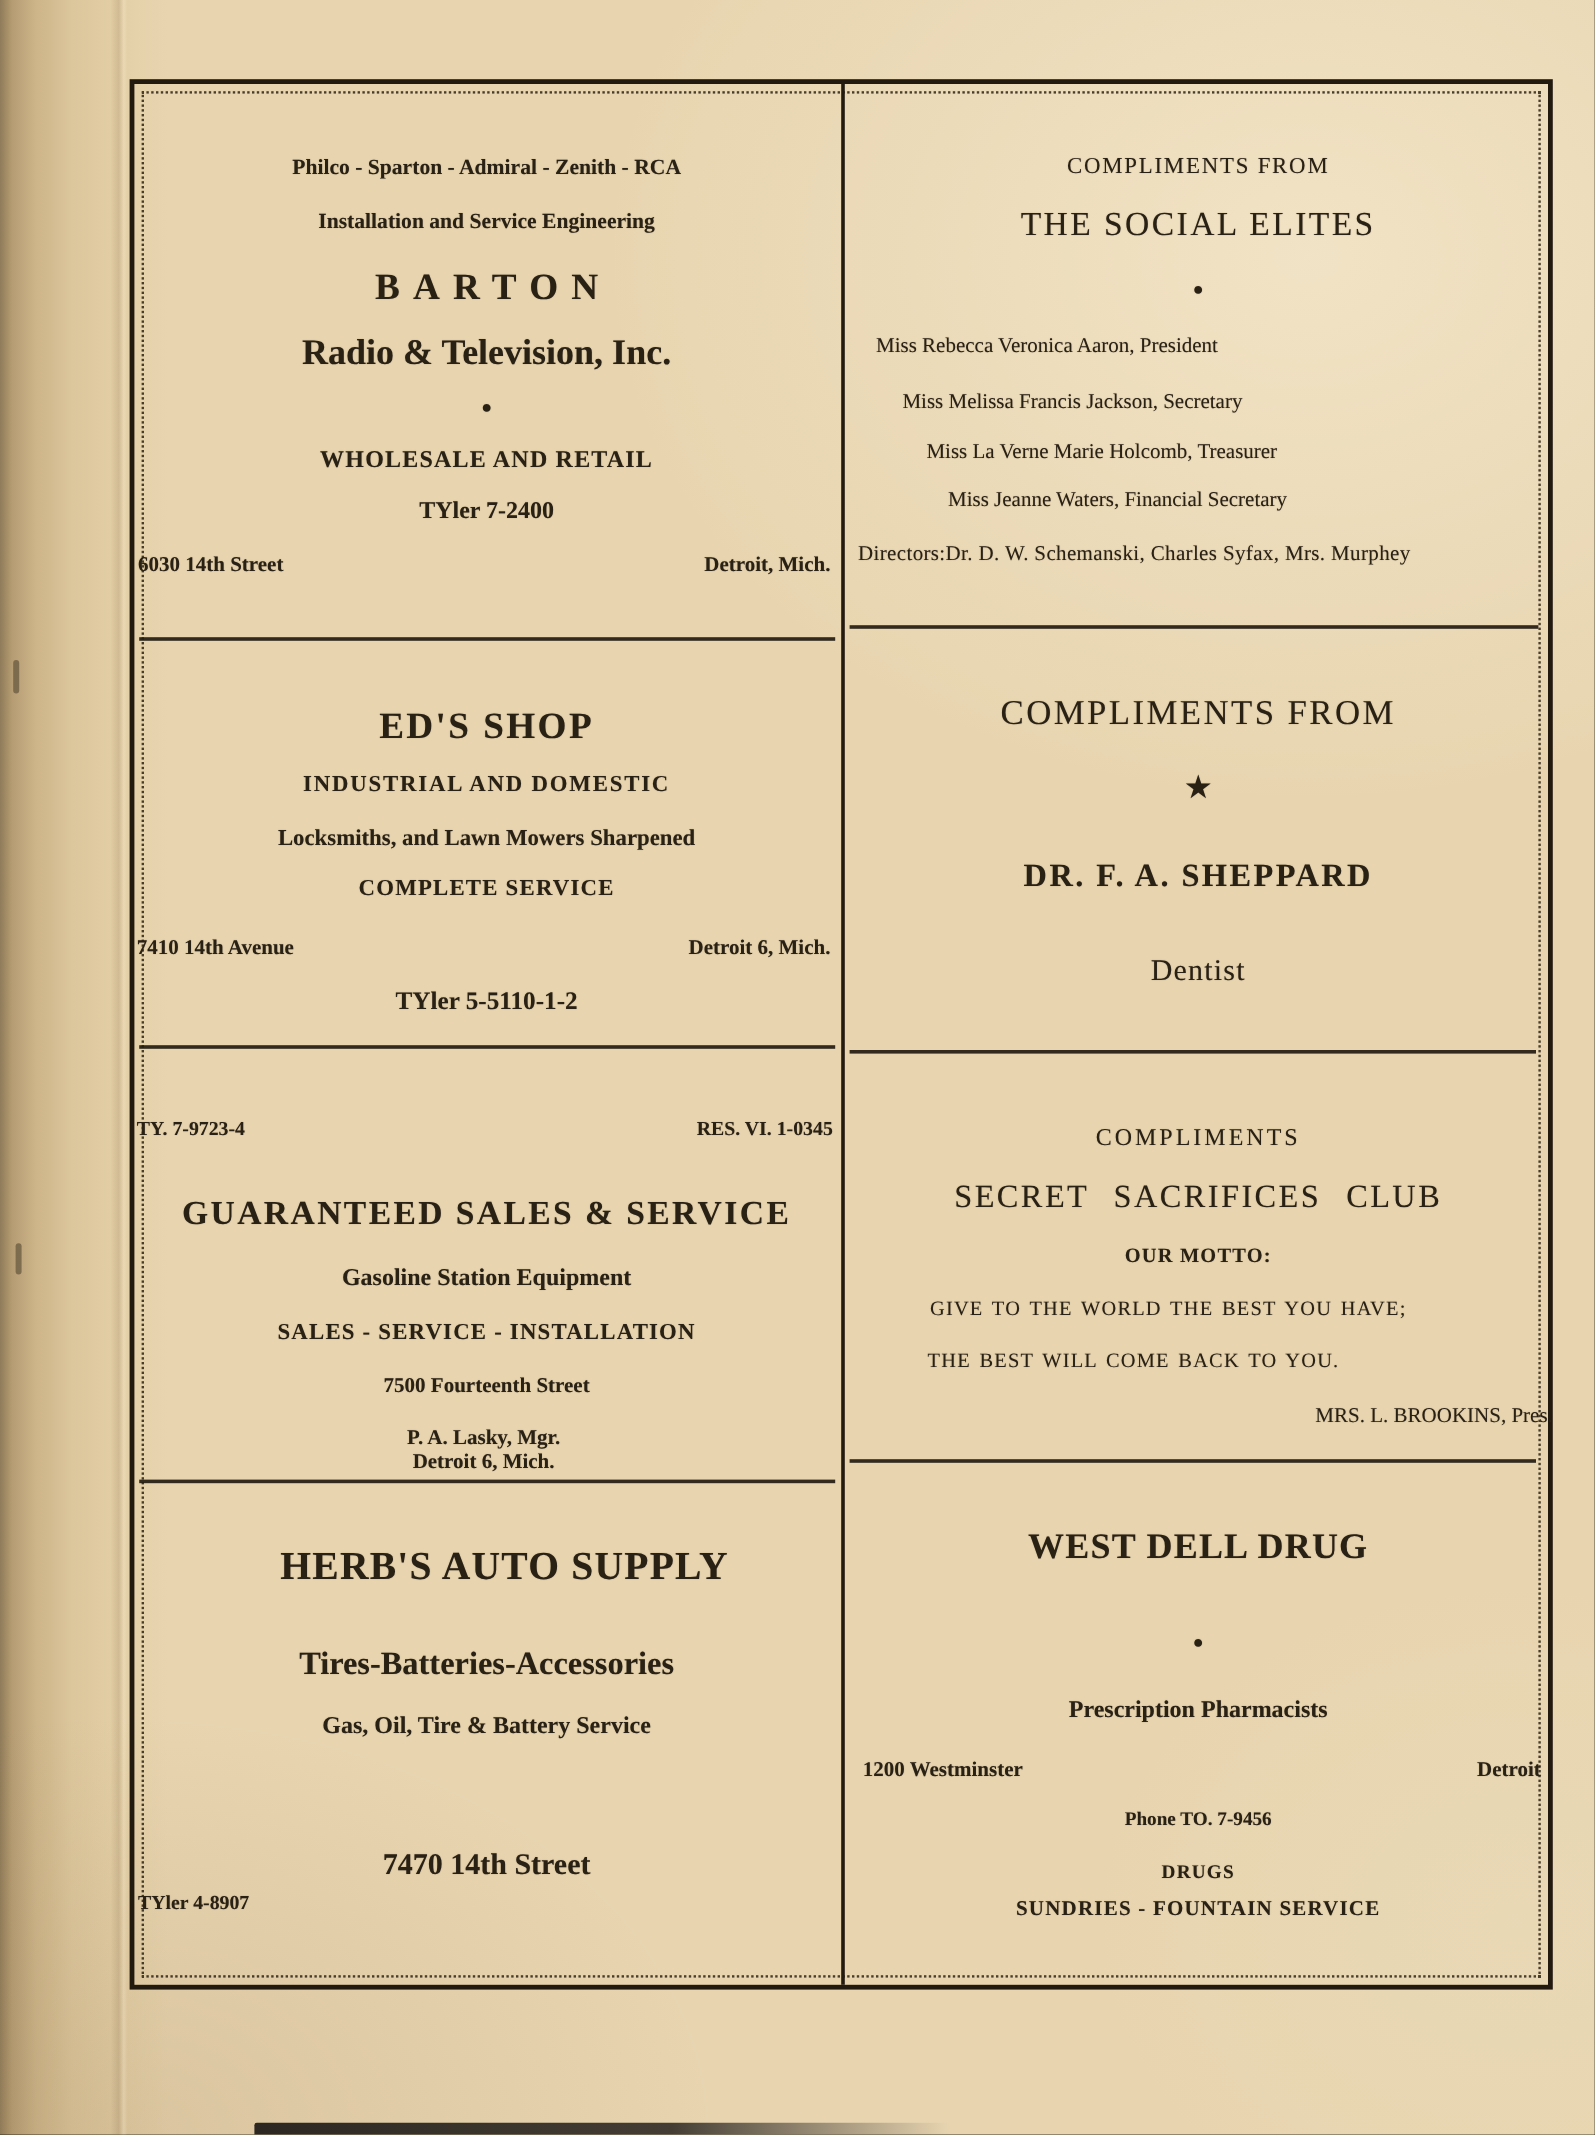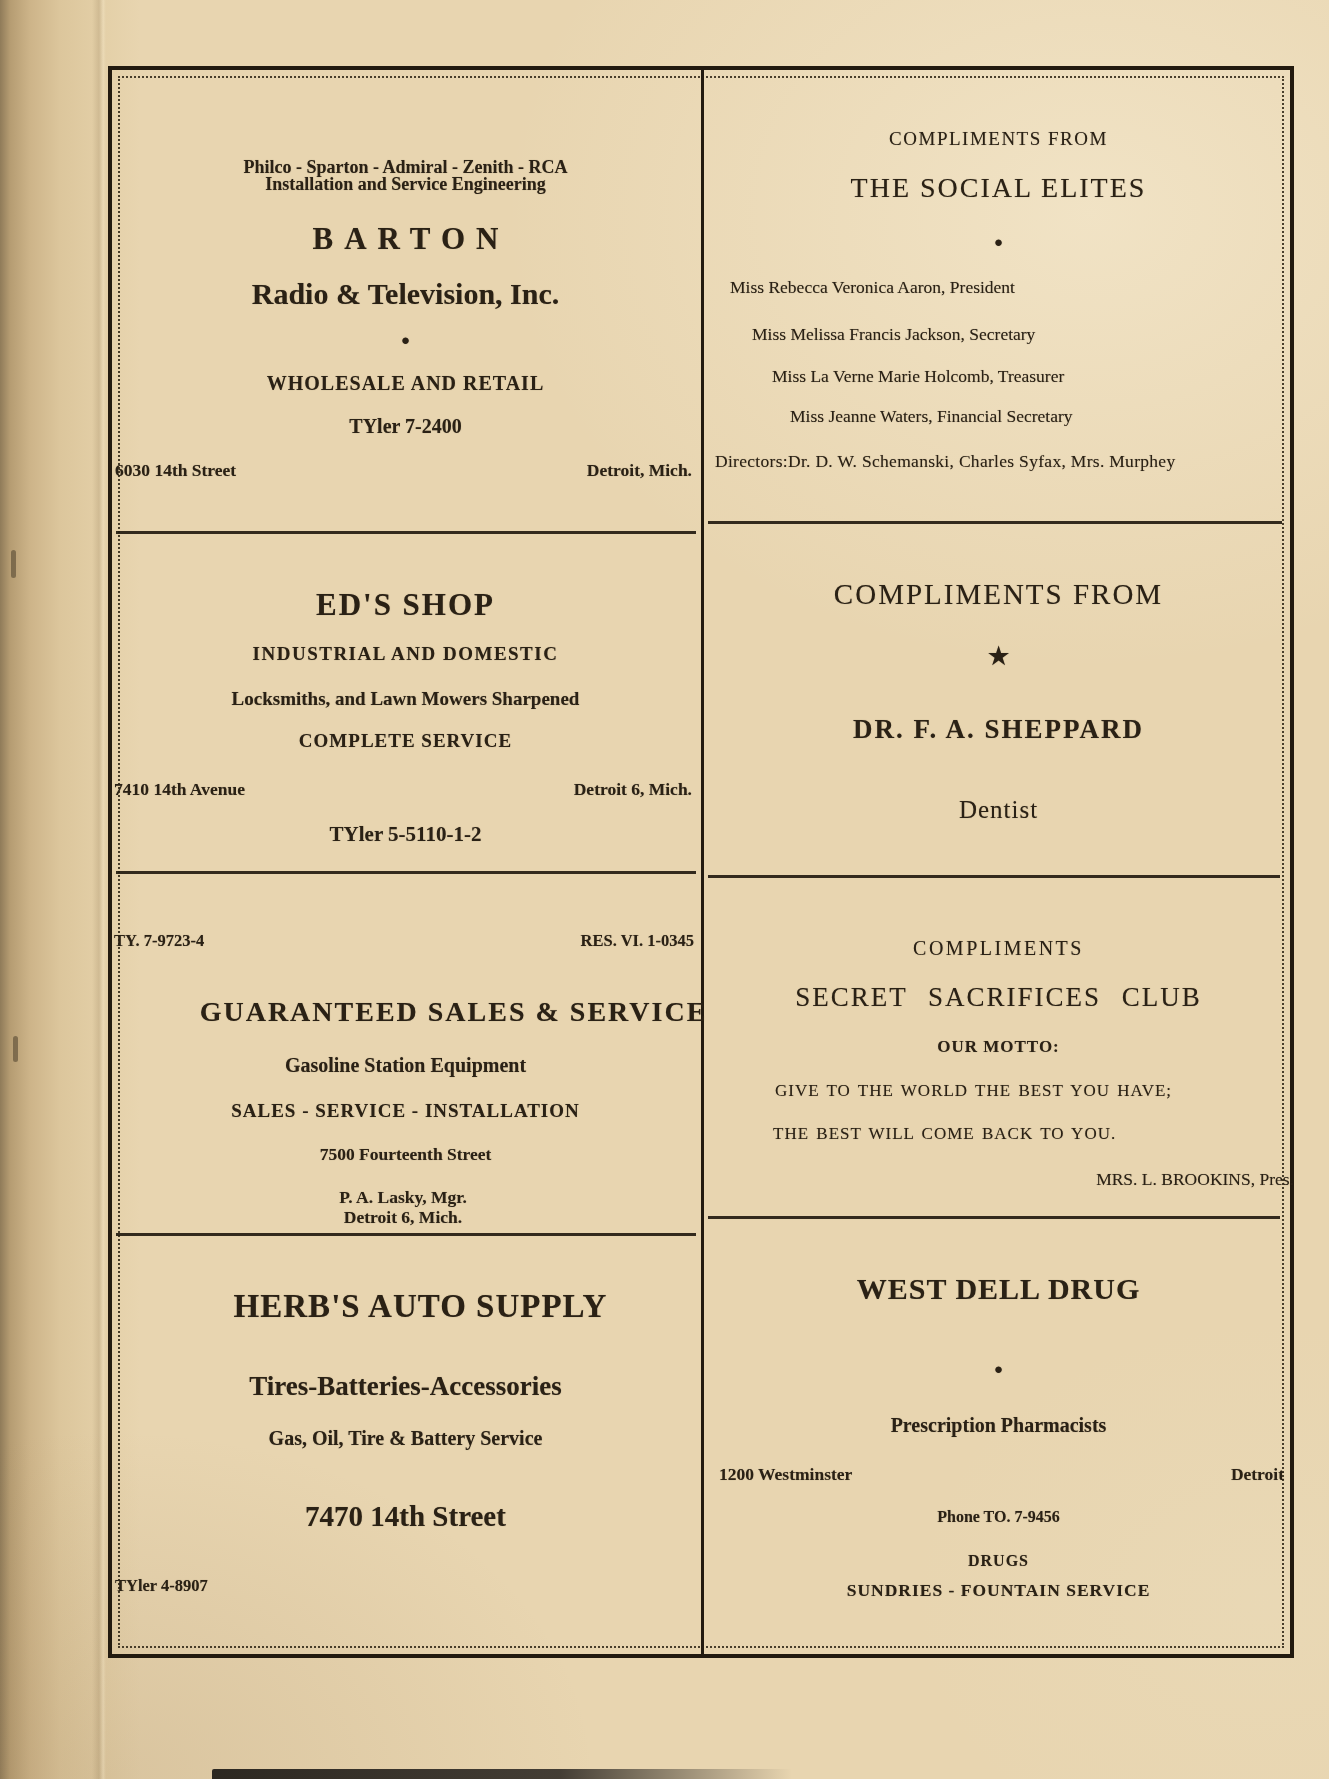--- a/index.html
+++ b/index.html
@@ -43,21 +43,21 @@
   </div>
   <div class="vdivider"></div>
 
   <div class="hdiv" style="left:116px;top:531px;width:580px;"></div>
   <div class="hdiv" style="left:116px;top:871px;width:580px;"></div>
   <div class="hdiv" style="left:116px;top:1233px;width:580px;"></div>
   <div class="hdiv" style="left:708px;top:521px;width:574px;"></div>
   <div class="hdiv" style="left:708px;top:875px;width:572px;"></div>
   <div class="hdiv" style="left:708px;top:1216px;width:572px;"></div>
 
-  <div class="line lcol b" style="top:129px;font-size:18px;margin-top:28px;">Philco - Sparton - Admiral - Zenith - RCA</div>
+  <div class="line lcol b" style="top:129px;font-size:18px;">Philco - Sparton - Admiral - Zenith - RCA</div>
   <div class="line lcol b" style="top:174px;font-size:18px;">Installation and Service Engineering</div>
   <div class="line lcol b" style="top:221px;font-size:31px;letter-spacing:11px;text-indent:11px;">BARTON</div>
   <div class="line lcol b" style="top:277px;font-size:30px;">Radio &amp; Television, Inc.</div>
   <div class="line lcol dot" style="top:332px;">●</div>
   <div class="line lcol b" style="top:372px;font-size:20px;letter-spacing:1px;">WHOLESALE AND RETAIL</div>
   <div class="line lcol b" style="top:415px;font-size:20px;">TYler 7-2400</div>
   <div class="line lcol row b" style="top:460px;font-size:17.5px;padding:0 11px 0 7px;">
     <span>6030 14th Street</span>
     <span>Detroit, Mich.</span>
   </div>
@@ -69,33 +69,33 @@
   <div class="line lcol row b" style="top:779px;font-size:17.5px;padding:0 11px 0 6px;">
     <span>7410 14th Avenue</span>
     <span>Detroit 6, Mich.</span>
   </div>
   <div class="line lcol b" style="top:822px;font-size:21px;">TYler 5-5110-1-2</div>
 
   <div class="line lcol row b" style="top:932px;font-size:16.5px;padding:0 9px 0 6px;">
     <span>TY. 7-9723-4</span>
     <span>RES. VI. 1-0345</span>
   </div>
-  <div class="line lcol b" style="top:996px;font-size:28px;letter-spacing:2px;margin-left:48px;">GUARANTEED SALES &amp; SERVICE</div>
+  <div class="line lcol b" style="top:996px;font-size:28px;letter-spacing:2px;">GUARANTEED SALES &amp; SERVICE</div>
   <div class="line lcol b" style="top:1054px;font-size:20px;">Gasoline Station Equipment</div>
   <div class="line lcol b" style="top:1100px;font-size:19px;letter-spacing:1px;">SALES - SERVICE - INSTALLATION</div>
   <div class="line lcol b" style="top:1144px;font-size:17.5px;">7500 Fourteenth Street</div>
   <div class="line lcol row b" style="top:1187px;font-size:17.5px;padding:0 11px 0 6px;flex-direction:column;">
     <span>P. A. Lasky, Mgr.</span>
     <span>Detroit 6, Mich.</span>
   </div>
 
   <div class="line lcol b" style="top:1288px;font-size:33px;letter-spacing:1px;padding-left:15px;">HERB'S AUTO SUPPLY</div>
   <div class="line lcol b" style="top:1371px;font-size:27px;">Tires-Batteries-Accessories</div>
   <div class="line lcol b" style="top:1427px;font-size:20px;">Gas, Oil, Tire &amp; Battery Service</div>
-  <div class="line lcol b" style="top:1500px;font-size:29px;">7470 14th Street</div>
+  <div class="line lcol b" style="top:1541px;font-size:25px;">7470 14th Street</div>
   <div class="line lcol b" style="top:1577px;font-size:16.5px;text-align:left;padding-left:7px;">TYler 4-8907</div>
 
   <div class="line rcol" style="top:128px;font-size:19px;letter-spacing:1.5px;">COMPLIMENTS FROM</div>
   <div class="line rcol" style="top:172px;font-size:28px;letter-spacing:2px;">THE SOCIAL ELITES</div>
   <div class="line rcol dot" style="top:234px;">●</div>
   <div class="line rcol" style="top:277px;font-size:17.5px;text-align:left;padding-left:27px;">Miss Rebecca Veronica Aaron, President</div>
   <div class="line rcol" style="top:324px;font-size:17.5px;text-align:left;padding-left:49px;">Miss Melissa Francis Jackson, Secretary</div>
   <div class="line rcol" style="top:366px;font-size:17.5px;text-align:left;padding-left:69px;">Miss La Verne Marie Holcomb, Treasurer</div>
   <div class="line rcol" style="top:406px;font-size:17.5px;text-align:left;padding-left:87px;">Miss Jeanne Waters, Financial Secretary</div>
   <div class="line rcol" style="top:451px;font-size:17.5px;text-align:left;padding-left:12px;letter-spacing:.3px;">Directors:Dr. D. W. Schemanski, Charles Syfax, Mrs. Murphey</div>

